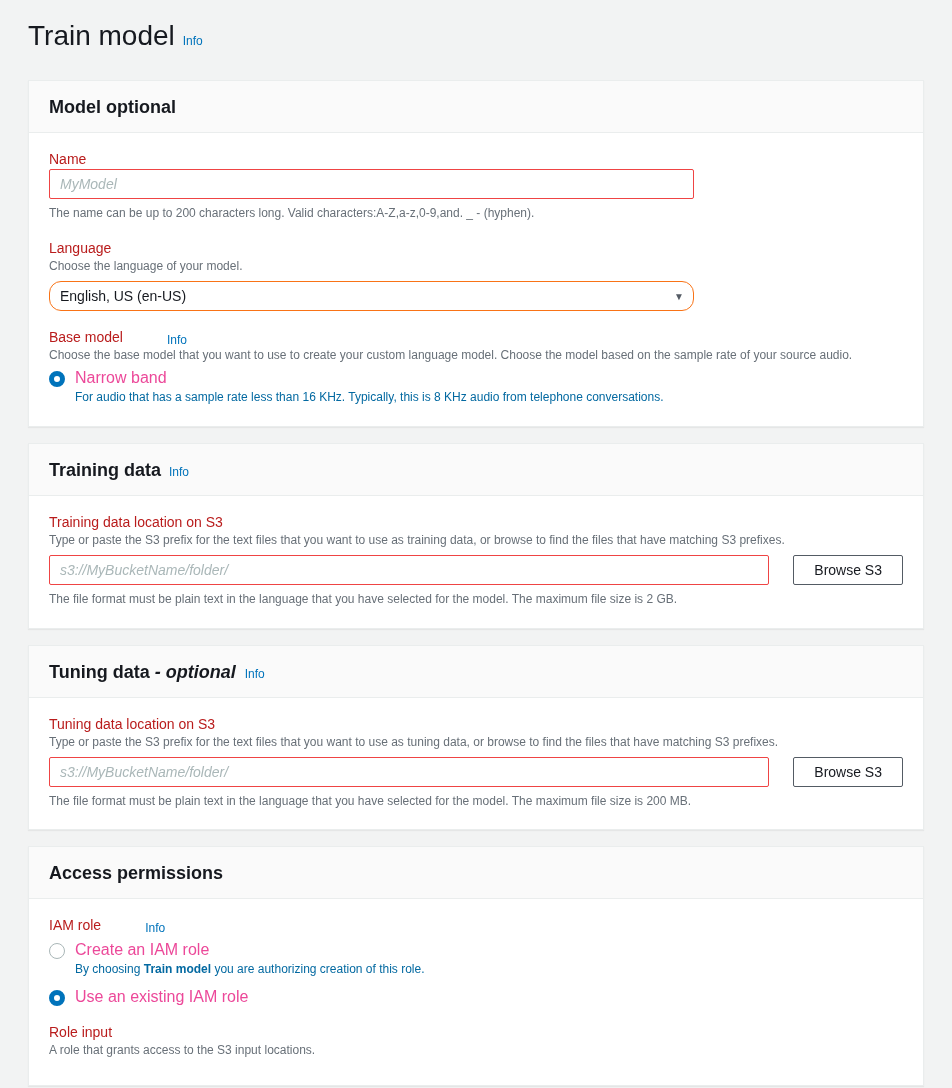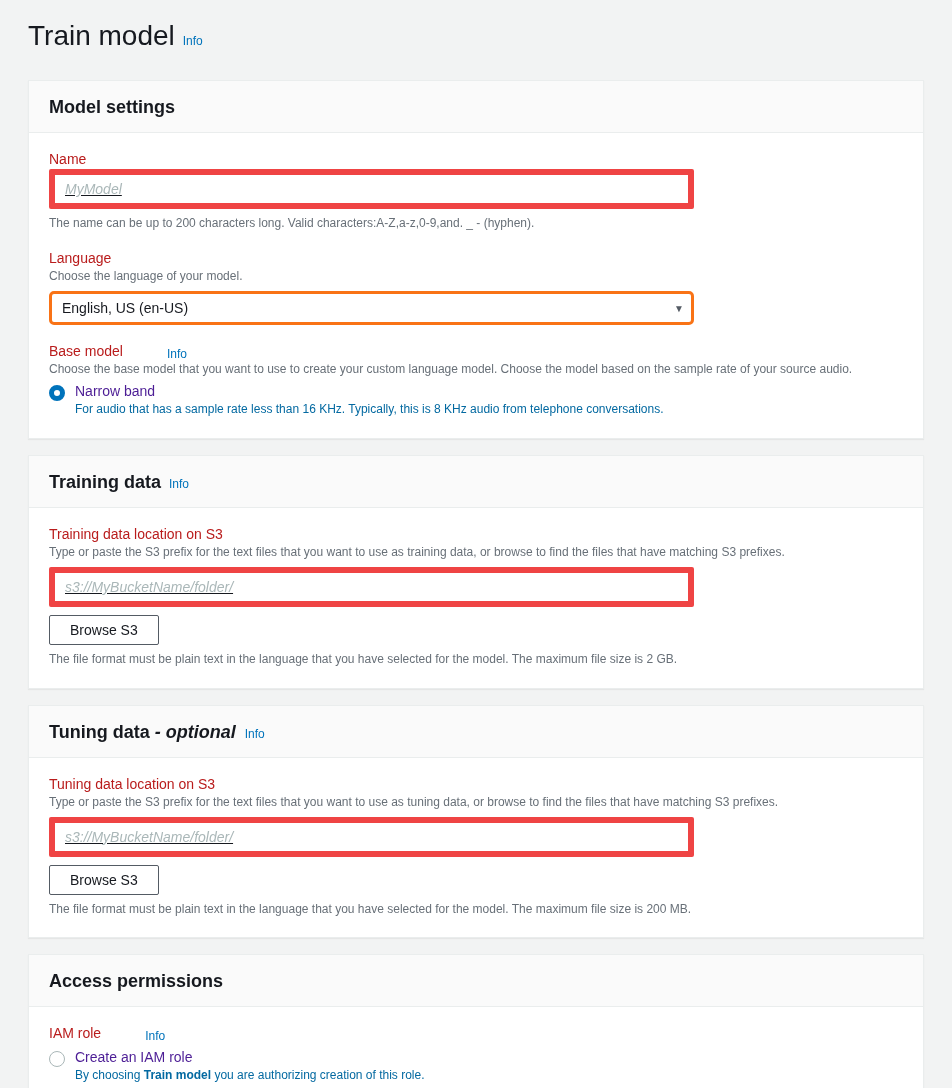--- a/index.html
+++ b/index.html
@@ -11,51 +11,51 @@
 .panel { background: #fff; border: 1px solid #eaeded; margin: 16px 28px 0 28px; box-shadow: 0 1px 1px rgba(0,0,0,0.05); }
 .panel-header { padding: 16px 20px 14px 20px; border-bottom: 1px solid #eaeded; background: #fafafa; }
 .panel-title { font-size: 18px; font-weight: 700; color: #16191f; display: inline; }
 .optional { font-style: italic; font-weight: 700; }
 .panel-body { padding: 18px 20px 20px 20px; }
 .field { margin-bottom: 18px; }
 .field:last-child { margin-bottom: 0; }
 .field-label { font-size: 14px; color: #b91c1c; margin-bottom: 2px; display: block; }
 .field-desc { font-size: 12px; color: #687078; margin-bottom: 6px; line-height: 1.4; }
 .field-hint { font-size: 12px; color: #687078; margin-top: 6px; line-height: 1.4; }
-.text-input { width: 645px; max-width: 100%; padding: 6px 10px; border: 6px solid #ef4444; border-radius: 2px; font-size: 14px; font-family: inherit; color: #16191f; text-decoration: underline; }
+.text-input { width: 645px; max-width: 100%; padding: 6px 10px; border: 1px solid #ef4444; border-radius: 2px; font-size: 14px; font-family: inherit; color: #16191f; }
 .text-input::placeholder { color: #aab7b8; font-style: italic; }
 .select-wrap { position: relative; width: 645px; max-width: 100%; }
-.select { width: 100%; padding: 6px 32px 6px 10px; border: 3px solid #f97316; border-radius: 5px; font-size: 14px; font-family: inherit; background: #fff; appearance: none; cursor: pointer; color: #16191f; }
+.select { width: 100%; padding: 6px 32px 6px 10px; border: 1px solid #f97316; border-radius: 12px; font-size: 14px; font-family: inherit; background: #fff; appearance: none; cursor: pointer; color: #16191f; }
 .select-caret { position: absolute; right: 10px; top: 50%; transform: translateY(-50%); pointer-events: none; color: #545b64; font-size: 10px; }
 .radio-group { margin-top: 6px; }
 .radio-item { display: flex; align-items: flex-start; margin-bottom: 10px; }
 .radio-item:last-child { margin-bottom: 0; }
 .radio-btn { width: 16px; height: 16px; border: 1px solid #aab7b8; border-radius: 50%; margin-right: 10px; margin-top: 2px; flex-shrink: 0; position: relative; cursor: pointer; background: #fff; }
 .radio-btn.checked { border: 5px solid #0073bb; }
 .radio-content { flex: 1; }
-.radio-label { font-size: 14px; color: #4c1d95; cursor: pointer; }
+.radio-label { font-size: 16px; color: #ec4899; cursor: pointer; }
 .radio-desc { font-size: 12px; color: #0369a1; margin-top: 2px; line-height: 1.4; }
-.input-row { display: flex; gap: 8px; align-items: flex-start; flex-direction: column; }
+.input-row { display: flex; gap: 24px; align-items: flex-start; }
 .input-row .text-input { flex: 1; }
 .browse-btn { padding: 6px 20px; border: 1px solid #545b64; border-radius: 2px; background: #fff; font-size: 14px; font-weight: 400; color: #16191f; cursor: pointer; white-space: nowrap; }
 .label-row { display: flex; align-items: flex-end; gap: 40px; }
 </style>
 </head>
 <body>
 
 <div class="page">
 
   <div class="page-header">
     <h1 class="page-title">Train model</h1>
     <a class="info-link">Info</a>
   </div>
 
   <div class="panel">
     <div class="panel-header">
-      <h2 class="panel-title">Model settings</h2>
+      <h2 class="panel-title">Model optional</h2>
     </div>
     <div class="panel-body">
 
       <div class="field">
         <label class="field-label">Name</label>
         <input class="text-input" type="text" placeholder="MyModel" style="">
         <div class="field-hint">The name can be up to 200 characters long. Valid characters:A-Z,a-z,0-9,and. _ - (hyphen).</div>
       </div>
 
       <div class="field">

